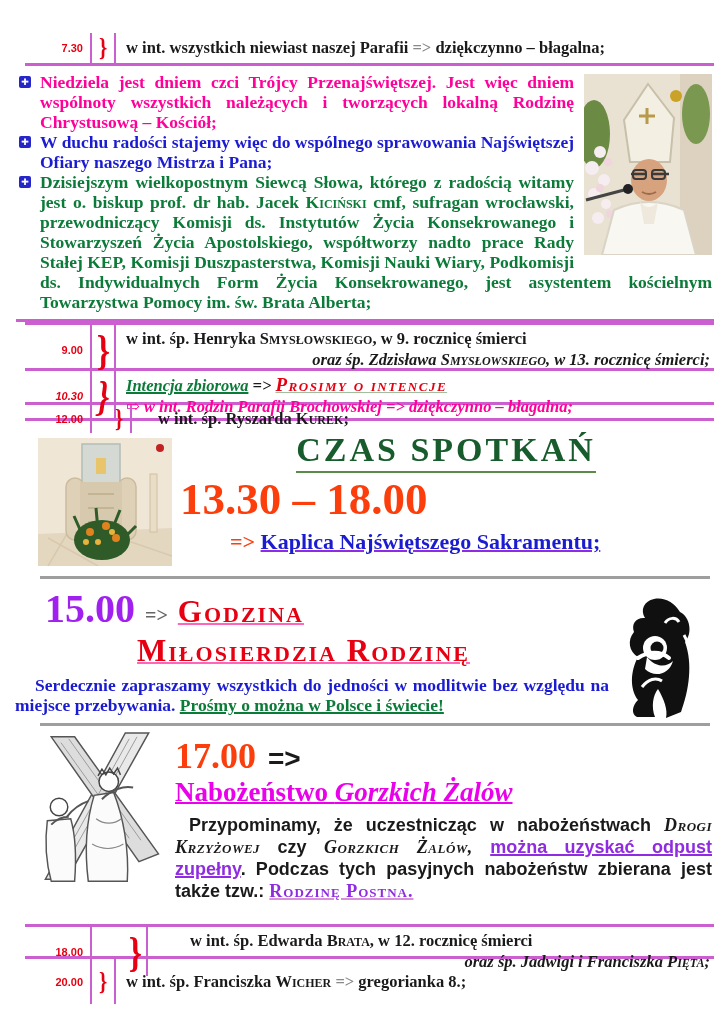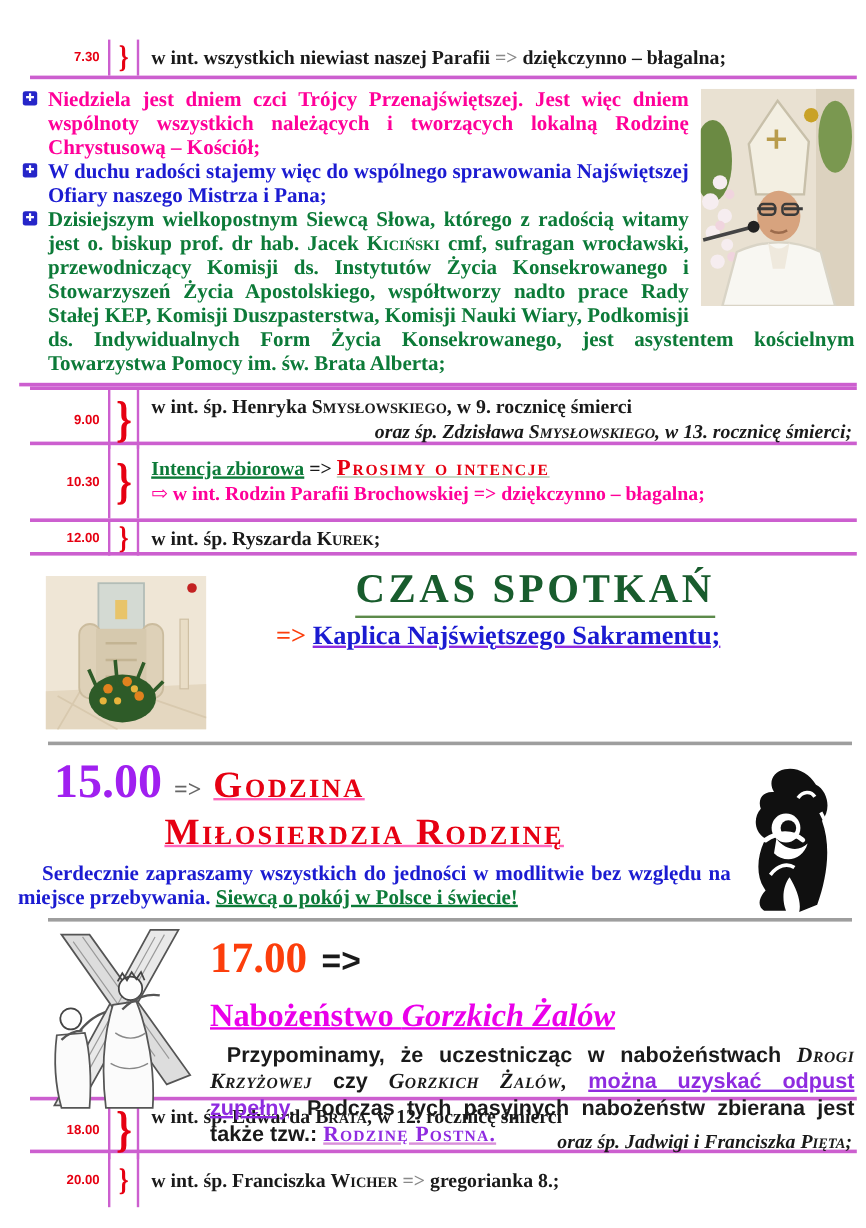--- a/index.html
+++ b/index.html
@@ -22,22 +22,22 @@
          justify-content:flex-end;padding-right:7px;
          font-family:"Liberation Sans",sans-serif;font-weight:bold;
          font-size:11px;color:var(--red);}
   .bcell{border-right:2px solid var(--violet);display:flex;align-items:center;
          justify-content:center;color:var(--red);font-weight:bold;}
   .brace{font-size:26px;line-height:1;transform:scaleX(.8);}
   .two .brace{font-size:42px;}
   .txt{padding:3px 4px 4px 10px;display:flex;flex-direction:column;justify-content:center;}
   .line{font-weight:bold;font-size:16.5px;line-height:21px;}
   .line.right{text-align:right;font-style:italic;}
-  .h1row{height:33px;} .h2row{height:49px;} .h2browse{height:64px;}
-  .h12{height:28px;} .h18{height:47px;} .h20{height:45px;}
+  .h1row{height:33px;} .h2row{height:49px;} .h2browse{height:34px;font-style:italic;}
+  .h12{height:16px;gap:16px;} .h18{height:35px;gap:32px;} .h20{height:45px;}
 
   
   .g{color:#898989;}
   .m{color:var(--mag);}
   .b2c{color:var(--blue);}
   .gr{color:var(--green);}
   .gru{color:var(--green);text-decoration:underline;text-decoration-thickness:2px;}
   .or{color:var(--orange);}
   .it{font-style:italic;}
   .sc{font-variant:small-caps;}
@@ -80,27 +80,27 @@
   .godz-time{color:#a020f0;font-weight:bold;font-size:40px;}
   .godz-arr{color:#666;font-weight:bold;font-size:20px;padding:0 6px;}
   .bigred{color:var(--red);font-weight:bold;font-size:31px;font-variant:small-caps;
           letter-spacing:2px;text-decoration:underline;text-decoration-color:#ff66bb;
           text-decoration-thickness:2px;}
   .godz-l2{margin:6px 115px 0 0;text-align:center;line-height:1;}
   .godz-para{margin:9px 113px 0 15px;text-align:justify;text-indent:20px;
              font-weight:bold;font-size:17.5px;line-height:20px;}
 
   
-  .zalow{position:relative;padding:6px 10px 0 175px;height:146px;
+  .zalow{position:relative;padding:6px 10px 0 175px;height:198px;
          border-bottom:3px solid transparent;}
   .cross{position:absolute;left:30px;top:5px;width:138px;height:156px;}
   .zal-l1{line-height:1;margin-top:6px;}
   .zal-time{color:var(--orange);font-weight:bold;font-size:36px;}
   .zal-arr{font-family:"Liberation Sans",sans-serif;font-weight:bold;font-size:28px;padding-left:8px;}
-  .zal-title{margin-top:16px;color:#ea00ea;font-weight:bold;font-size:27px;line-height:1.1;
+  .zal-title{margin-top:4px;color:#ea00ea;font-weight:bold;font-size:27px;line-height:1.1;
              text-decoration:underline;text-decoration-thickness:2px;}
   .zal-para{margin-top:6px;text-align:justify;text-indent:14px;
             font-family:"Liberation Sans",sans-serif;font-weight:bold;
             font-size:18px;line-height:22px;}
 </style>
 </head>
 <body>
 
 <div class="page">
   <div class="spacer-top"></div>
@@ -216,20 +216,21 @@
           <circle cx="68" cy="88" r="4"></circle>
           <circle cx="78" cy="100" r="4"></circle>
         </g>
       <g fill="#e8b33c">
           <circle cx="60" cy="104" r="3"></circle>
           <circle cx="74" cy="94" r="3"></circle>
           <circle cx="48" cy="104" r="3"></circle>
         </g>
     </svg>
     <h1 class="czas-title"><span>CZAS SPOTKAŃ</span></h1>
+    <div class="czas-hours">13.30 – 18.00</div>
     <div class="czas-place"><span class="or">=&gt; </span><span class="kap">Kaplica Najświętszego  Sakramentu;</span></div>
   </section>
   <hr class="gray">
 
   <section class="godz">
     <svg class="mercy" viewBox="0 0 100 128" xmlns="http://www.w3.org/2000/svg">
       <path d="M46,4 C36,6 32,15 37,23 C28,22 23,29 26,37 C19,45 21,57 30,62 C23,75 21,93 30,105 C24,111 23,119 29,122 L47,122 C43,112 45,100 50,94 C56,104 60,115 58,123 L73,117 C81,95 85,69 77,47 C85,38 82,22 72,17 C66,7 56,2 46,4 Z" fill="#101010"></path>
       <circle cx="47" cy="53" r="12" fill="#fff"></circle>
       <circle cx="49" cy="53" r="6.5" fill="#101010"></circle>
       <path d="M39,62 C47,72 58,73 65,66 C61,80 46,83 37,74 Z" fill="#fff"></path>
@@ -239,21 +240,21 @@
       <path d="M34,92 C40,84 48,82 54,86" stroke="#fff" stroke-width="3" fill="none"></path>
     </svg>
     <div class="godz-l1">
       <span class="godz-time">15.00</span>
       <span class="godz-arr">=&gt;</span>
       <span class="bigred">Godzina</span>
     </div>
     <div class="godz-l2">
       <span class="bigred">Miłosierdzia Rodzinę</span>
     </div>
-    <p class="godz-para"><span class="b2c">Serdecznie zapraszamy wszystkich do jedności w modlitwie bez względu na miejsce przebywania. </span><span class="gru">Siewcą o pokój w Polsce i świecie!</span></p>
+    <p class="godz-para"><span class="b2c">Serdecznie zapraszamy wszystkich do jedności w modlitwie bez względu na miejsce przebywania. </span><span class="gru">Prośmy o można w Polsce i świecie!</span></p>
   </section>
   <hr class="gray">
 
   <section class="zalow">
     <svg class="cross" viewBox="0 0 138 160" xmlns="http://www.w3.org/2000/svg">
       <polygon points="96,2 120,2 36,152 14,152" fill="#e9e9e9" stroke="#555" stroke-width="1.5"></polygon>
       <polygon points="20,6 44,6 130,126 110,134" fill="#dddddd" stroke="#555" stroke-width="1.5"></polygon>
       <path d="M100,8 L30,134 M108,6 L40,128 M30,12 L100,110 M38,8 L112,112" stroke="#9a9a9a" stroke-width="1"></path>
       <circle cx="79" cy="52" r="10" fill="#fdfdfd" stroke="#444" stroke-width="1.5"></circle>
       <path d="M68,46 l4,-7 4,6 4,-7 4,6 4,-6 3,7" fill="none" stroke="#444" stroke-width="1.5"></path>

